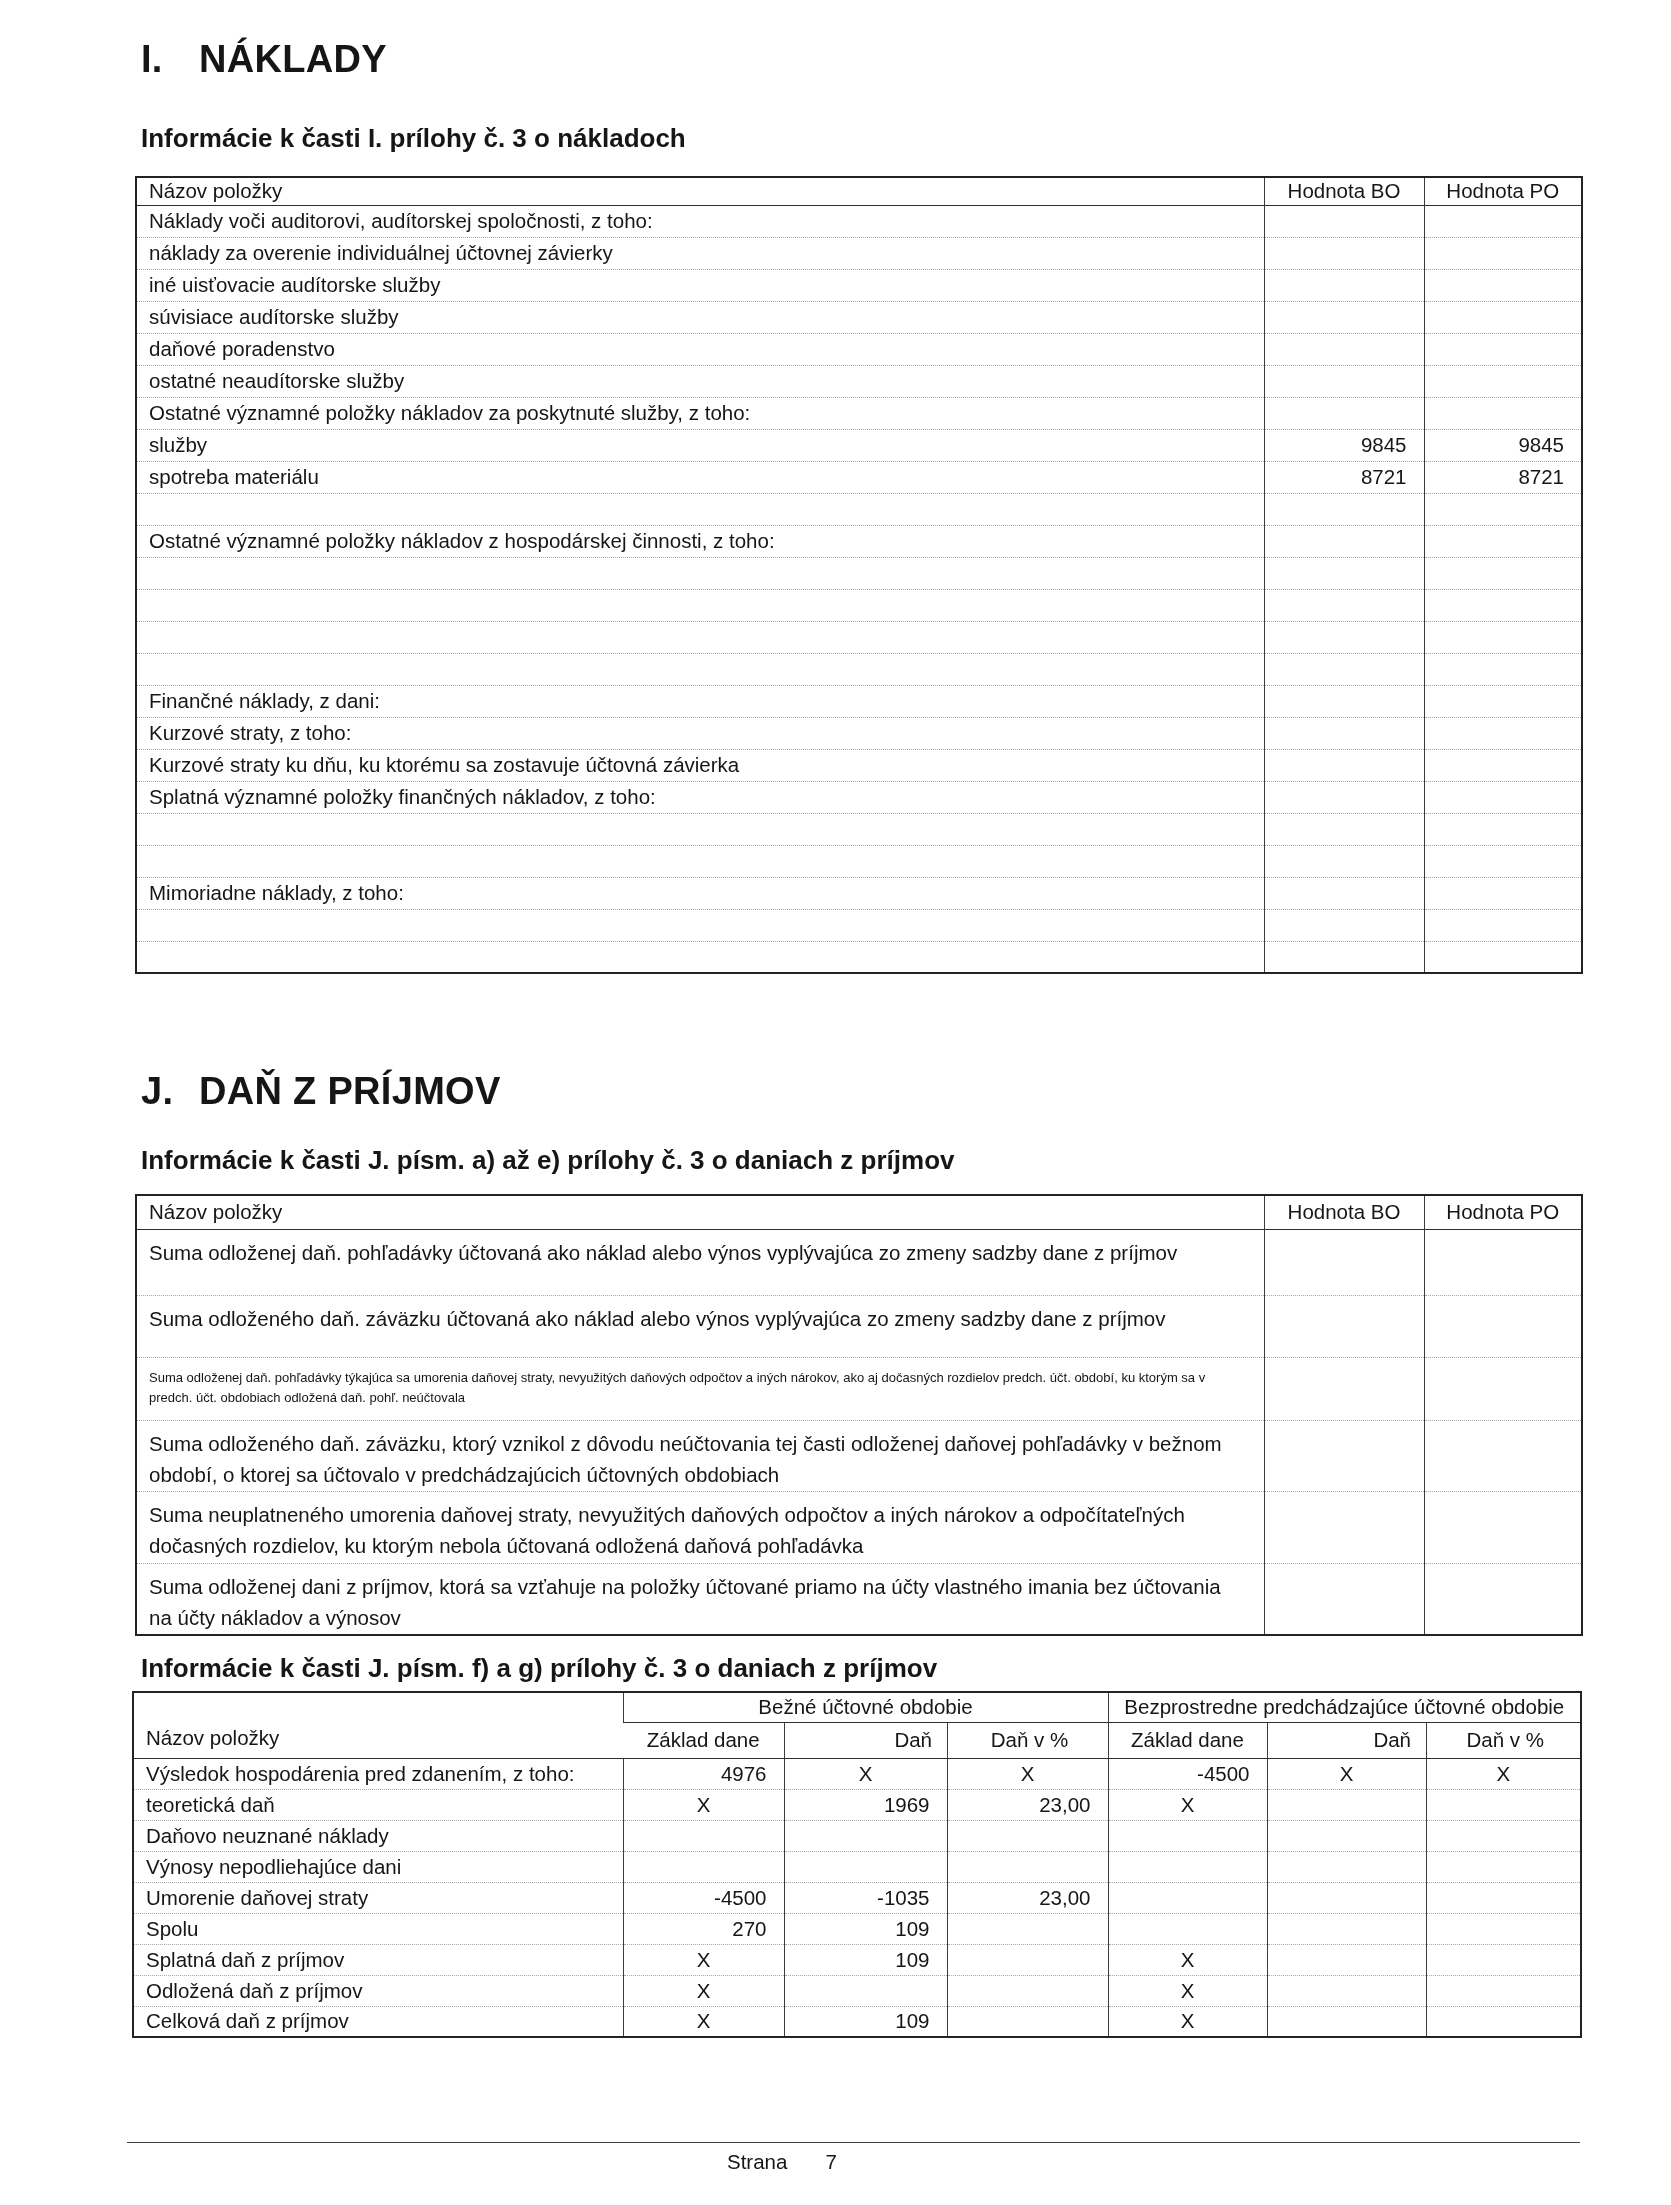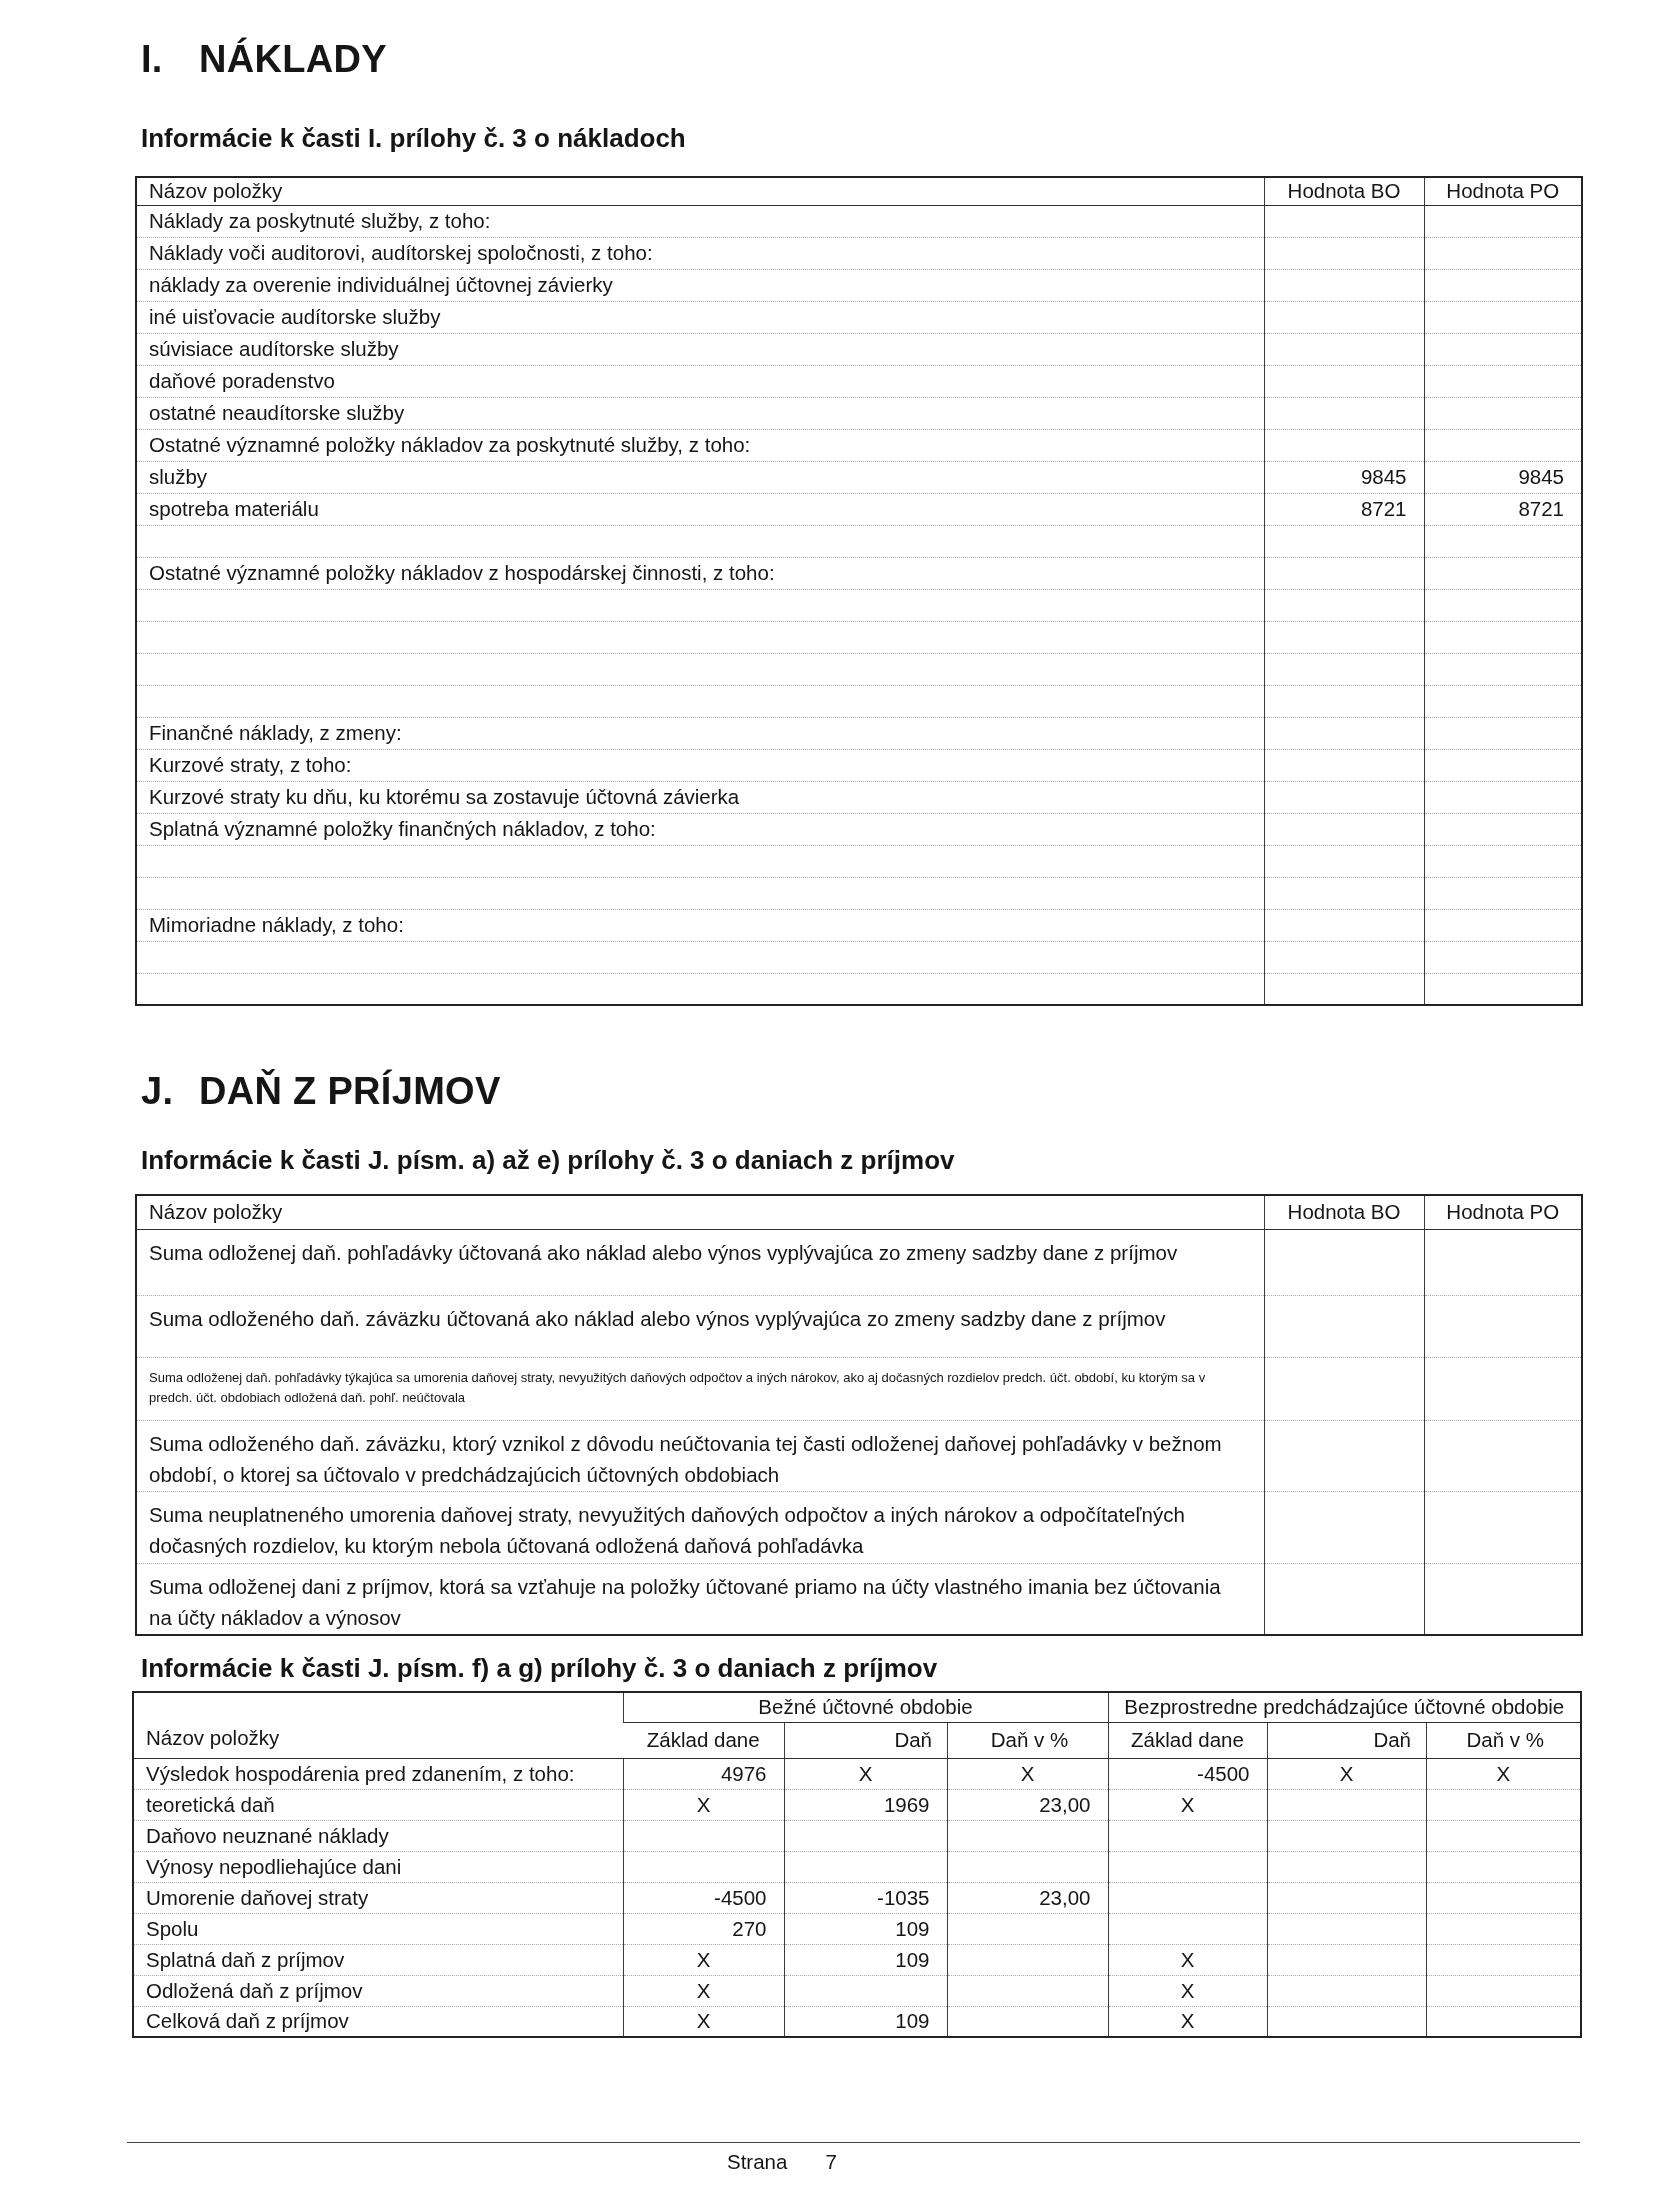--- a/index.html
+++ b/index.html
@@ -77,25 +77,20 @@
       </colgroup>
     <thead>
       <tr>
         <th class="lbl">Názov položky</th>
         <th class="vh">Hodnota BO</th>
         <th class="vh">Hodnota PO</th>
       </tr>
     </thead>
     <tbody>
       <tr>
-          <td class="lbl">Náklady za poskytnuté služby, z toho:</td>
-          <td class="num"></td>
-          <td class="num"></td>
-        </tr>
-      <tr>
           <td class="lbl">Náklady voči auditorovi, audítorskej spoločnosti, z toho:</td>
           <td class="num"></td>
           <td class="num"></td>
         </tr>
       <tr>
           <td class="lbl">náklady za overenie individuálnej účtovnej závierky</td>
           <td class="num"></td>
           <td class="num"></td>
         </tr>
       <tr>
@@ -157,21 +152,21 @@
           <td class="lbl"></td>
           <td class="num"></td>
           <td class="num"></td>
         </tr>
       <tr>
           <td class="lbl"></td>
           <td class="num"></td>
           <td class="num"></td>
         </tr>
       <tr>
-          <td class="lbl">Finančné náklady, z zmeny:</td>
+          <td class="lbl">Finančné náklady, z dani:</td>
           <td class="num"></td>
           <td class="num"></td>
         </tr>
       <tr>
           <td class="lbl">Kurzové straty, z toho:</td>
           <td class="num"></td>
           <td class="num"></td>
         </tr>
       <tr>
           <td class="lbl">Kurzové straty ku dňu, ku ktorému sa zostavuje účtovná závierka</td>

